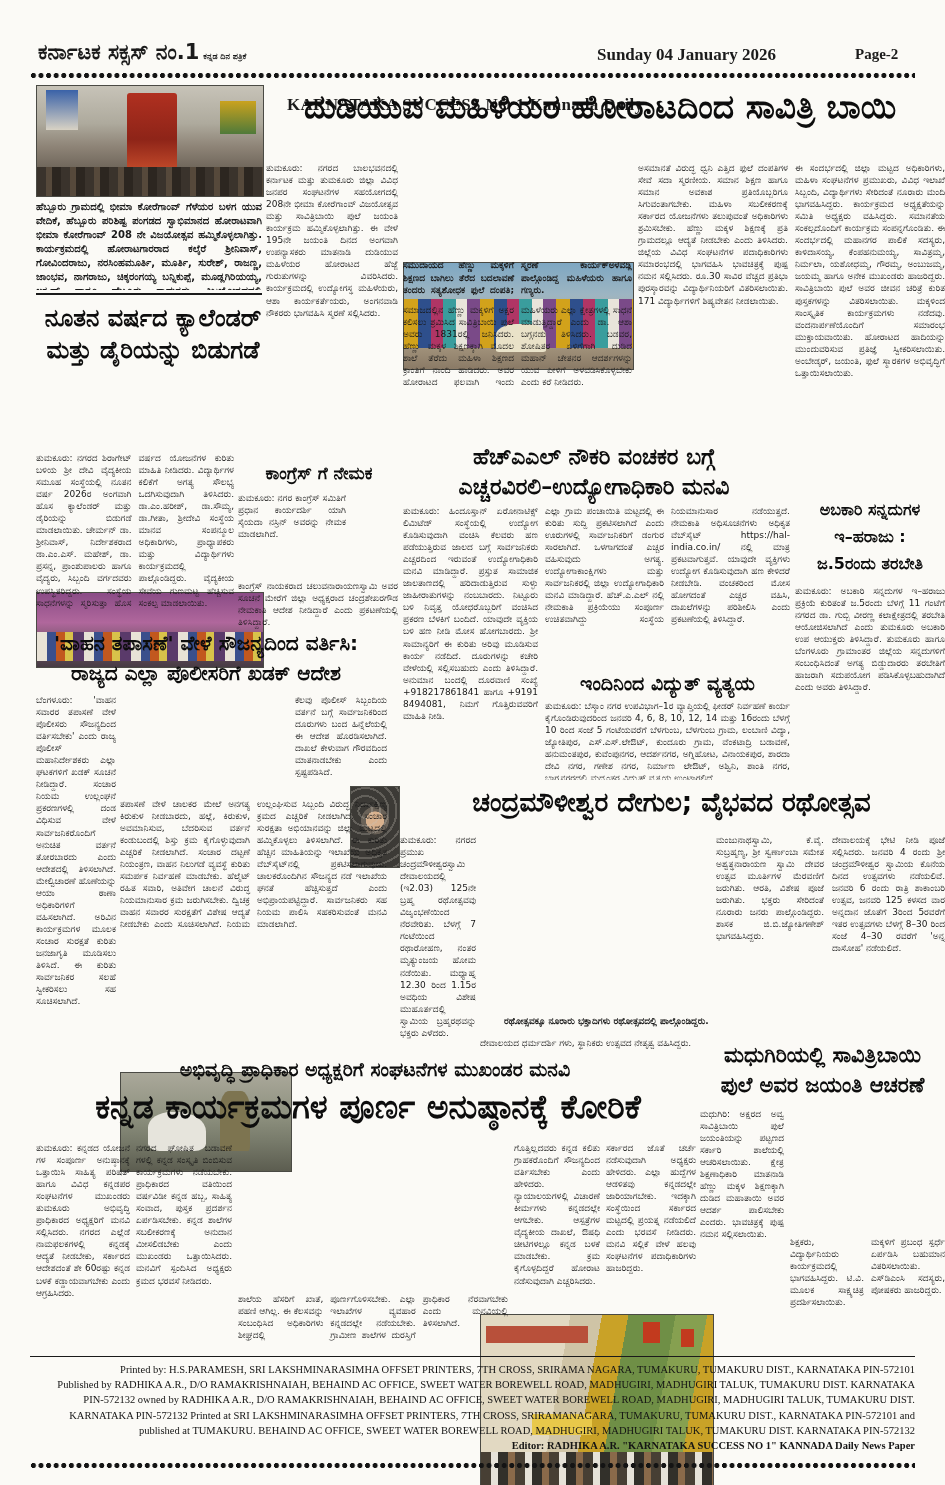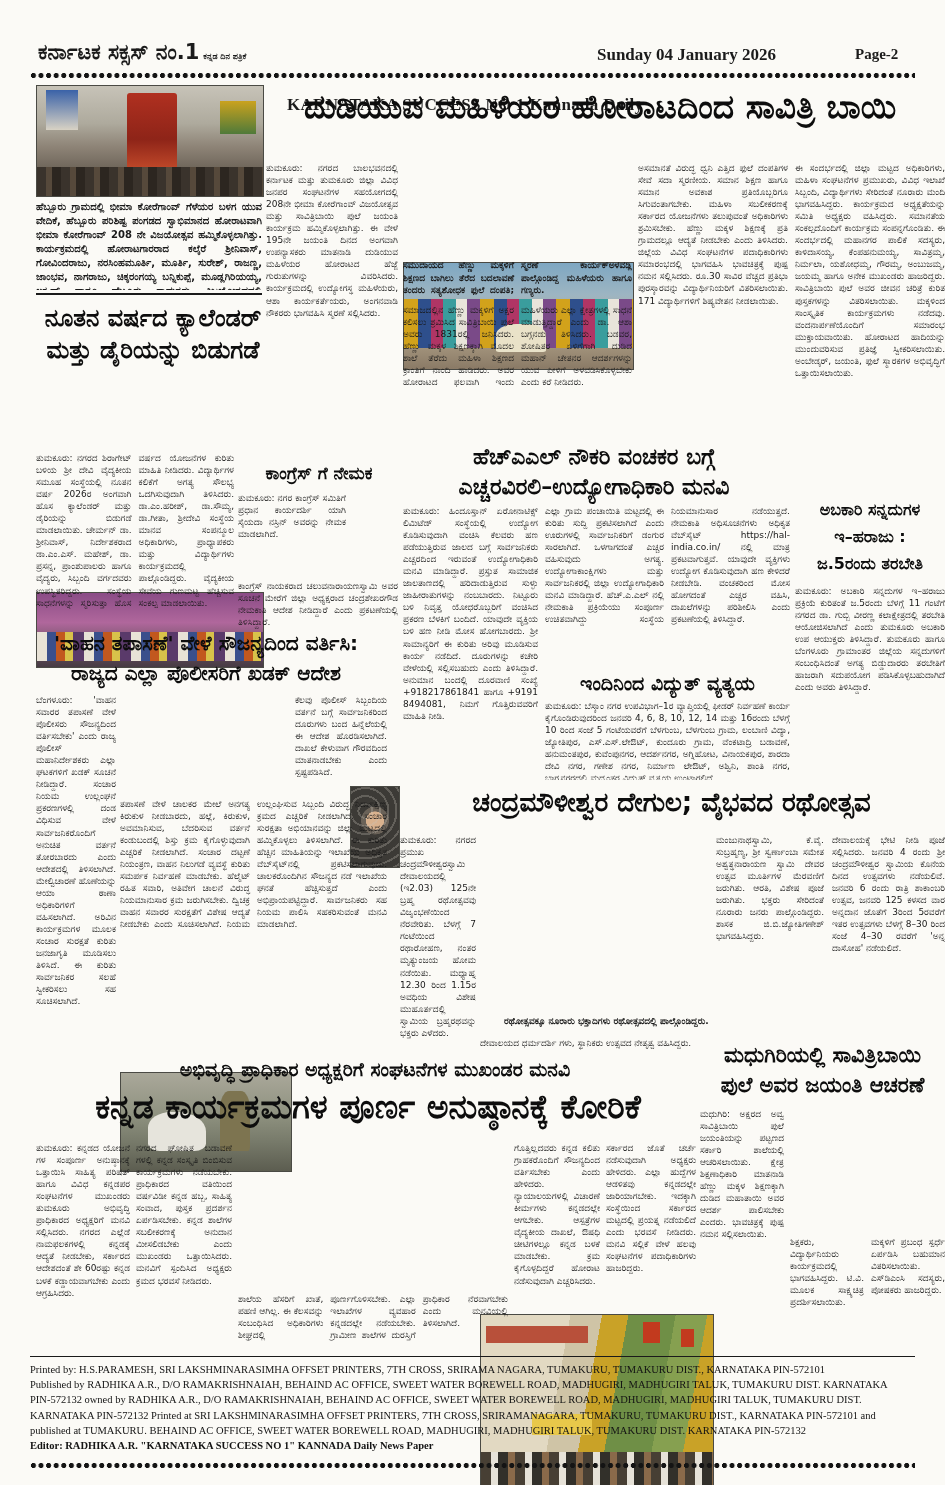--- a/index.html
+++ b/index.html
@@ -168,21 +168,21 @@
 
   <div class="abs hl hl-mad" style="left:700px;top:1040px;width:245px;">
     <div>ಮಧುಗಿರಿಯಲ್ಲಿ ಸಾವಿತ್ರಿಬಾಯಿ</div>
     <div>ಪುಲೆ ಅವರ ಜಯಂತಿ ಆಚರಣೆ</div>
   </div>
   <div class="abs bt" style="left:700px;top:1108px;width:84px;height:244px;">ಮಧುಗಿರಿ: ಅಕ್ಷರದ ಅವ್ವ ಸಾವಿತ್ರಿಬಾಯಿ ಪುಲೆ ಜಯಂತಿಯನ್ನು ಪಟ್ಟಣದ ಸರ್ಕಾರಿ ಶಾಲೆಯಲ್ಲಿ ಆಚರಿಸಲಾಯಿತು. ಕ್ಷೇತ್ರ ಶಿಕ್ಷಣಾಧಿಕಾರಿ ಮಾತನಾಡಿ ಹೆಣ್ಣು ಮಕ್ಕಳ ಶಿಕ್ಷಣಕ್ಕಾಗಿ ದುಡಿದ ಮಹಾತಾಯಿ ಅವರ ಆದರ್ಶ ಪಾಲಿಸಬೇಕು ಎಂದರು. ಭಾವಚಿತ್ರಕ್ಕೆ ಪುಷ್ಪ ನಮನ ಸಲ್ಲಿಸಲಾಯಿತು.</div>
 
   <div class="abs bt bt2" style="left:790px;top:1236px;width:155px;height:116px;">ಶಿಕ್ಷಕರು, ವಿದ್ಯಾರ್ಥಿನಿಯರು ಕಾರ್ಯಕ್ರಮದಲ್ಲಿ ಭಾಗವಹಿಸಿದ್ದರು. ಟಿ.ವಿ. ಮೂಲಕ ಸಾಕ್ಷ್ಯಚಿತ್ರ ಪ್ರದರ್ಶಿಸಲಾಯಿತು. ಮಕ್ಕಳಿಗೆ ಪ್ರಬಂಧ ಸ್ಪರ್ಧೆ ಏರ್ಪಡಿಸಿ ಬಹುಮಾನ ವಿತರಿಸಲಾಯಿತು. ಎಸ್‌ಡಿಎಂಸಿ ಸದಸ್ಯರು, ಪೋಷಕರು ಹಾಜರಿದ್ದರು.</div>
 
   <div class="abs rule" style="left:30px;top:1356px;width:885px;height:1px;"></div>
-  <div class="abs" style="left:30px;top:1362px;width:885px;text-align:left;font-family:'Liberation Serif',serif;font-size:10.5px;line-height:1.45;color:#141414;">
+  <div class="abs" style="left:30px;top:1362px;width:885px;text-align:right;font-family:'Liberation Serif',serif;font-size:10.5px;line-height:1.45;color:#141414;">
     <div>Printed by: H.S.PARAMESH, SRI LAKSHMINARASIMHA OFFSET PRINTERS, 7TH CROSS, SRIRAMA NAGARA, TUMAKURU, TUMAKURU DIST., KARNATAKA PIN-572101</div>
     <div>Published by RADHIKA A.R., D/O RAMAKRISHNAIAH, BEHAIND AC OFFICE, SWEET WATER BOREWELL ROAD, MADHUGIRI, MADHUGIRI TALUK, TUMAKURU DIST. KARNATAKA</div>
     <div>PIN-572132  owned by RADHIKA A.R., D/O RAMAKRISHNAIAH, BEHAIND AC OFFICE, SWEET WATER BOREWELL ROAD, MADHUGIRI, MADHUGIRI TALUK, TUMAKURU DIST.</div>
     <div>KARNATAKA PIN-572132  Printed at SRI LAKSHMINARASIMHA OFFSET PRINTERS, 7TH CROSS, SRIRAMANAGARA, TUMAKURU, TUMAKURU DIST., KARNATAKA PIN-572101 and</div>
     <div>published at TUMAKURU. BEHAIND AC OFFICE, SWEET WATER BOREWELL ROAD, MADHUGIRI, MADHUGIRI TALUK, TUMAKURU DIST. KARNATAKA PIN-572132</div>
     <div style="font-weight:bold;">Editor: RADHIKA A.R.   "KARNATAKA SUCCESS NO 1"  KANNADA Daily News Paper</div>
   </div>
   <div class="abs dots" style="left:30px;top:1462px;width:885px;"></div>
 
 </div>

